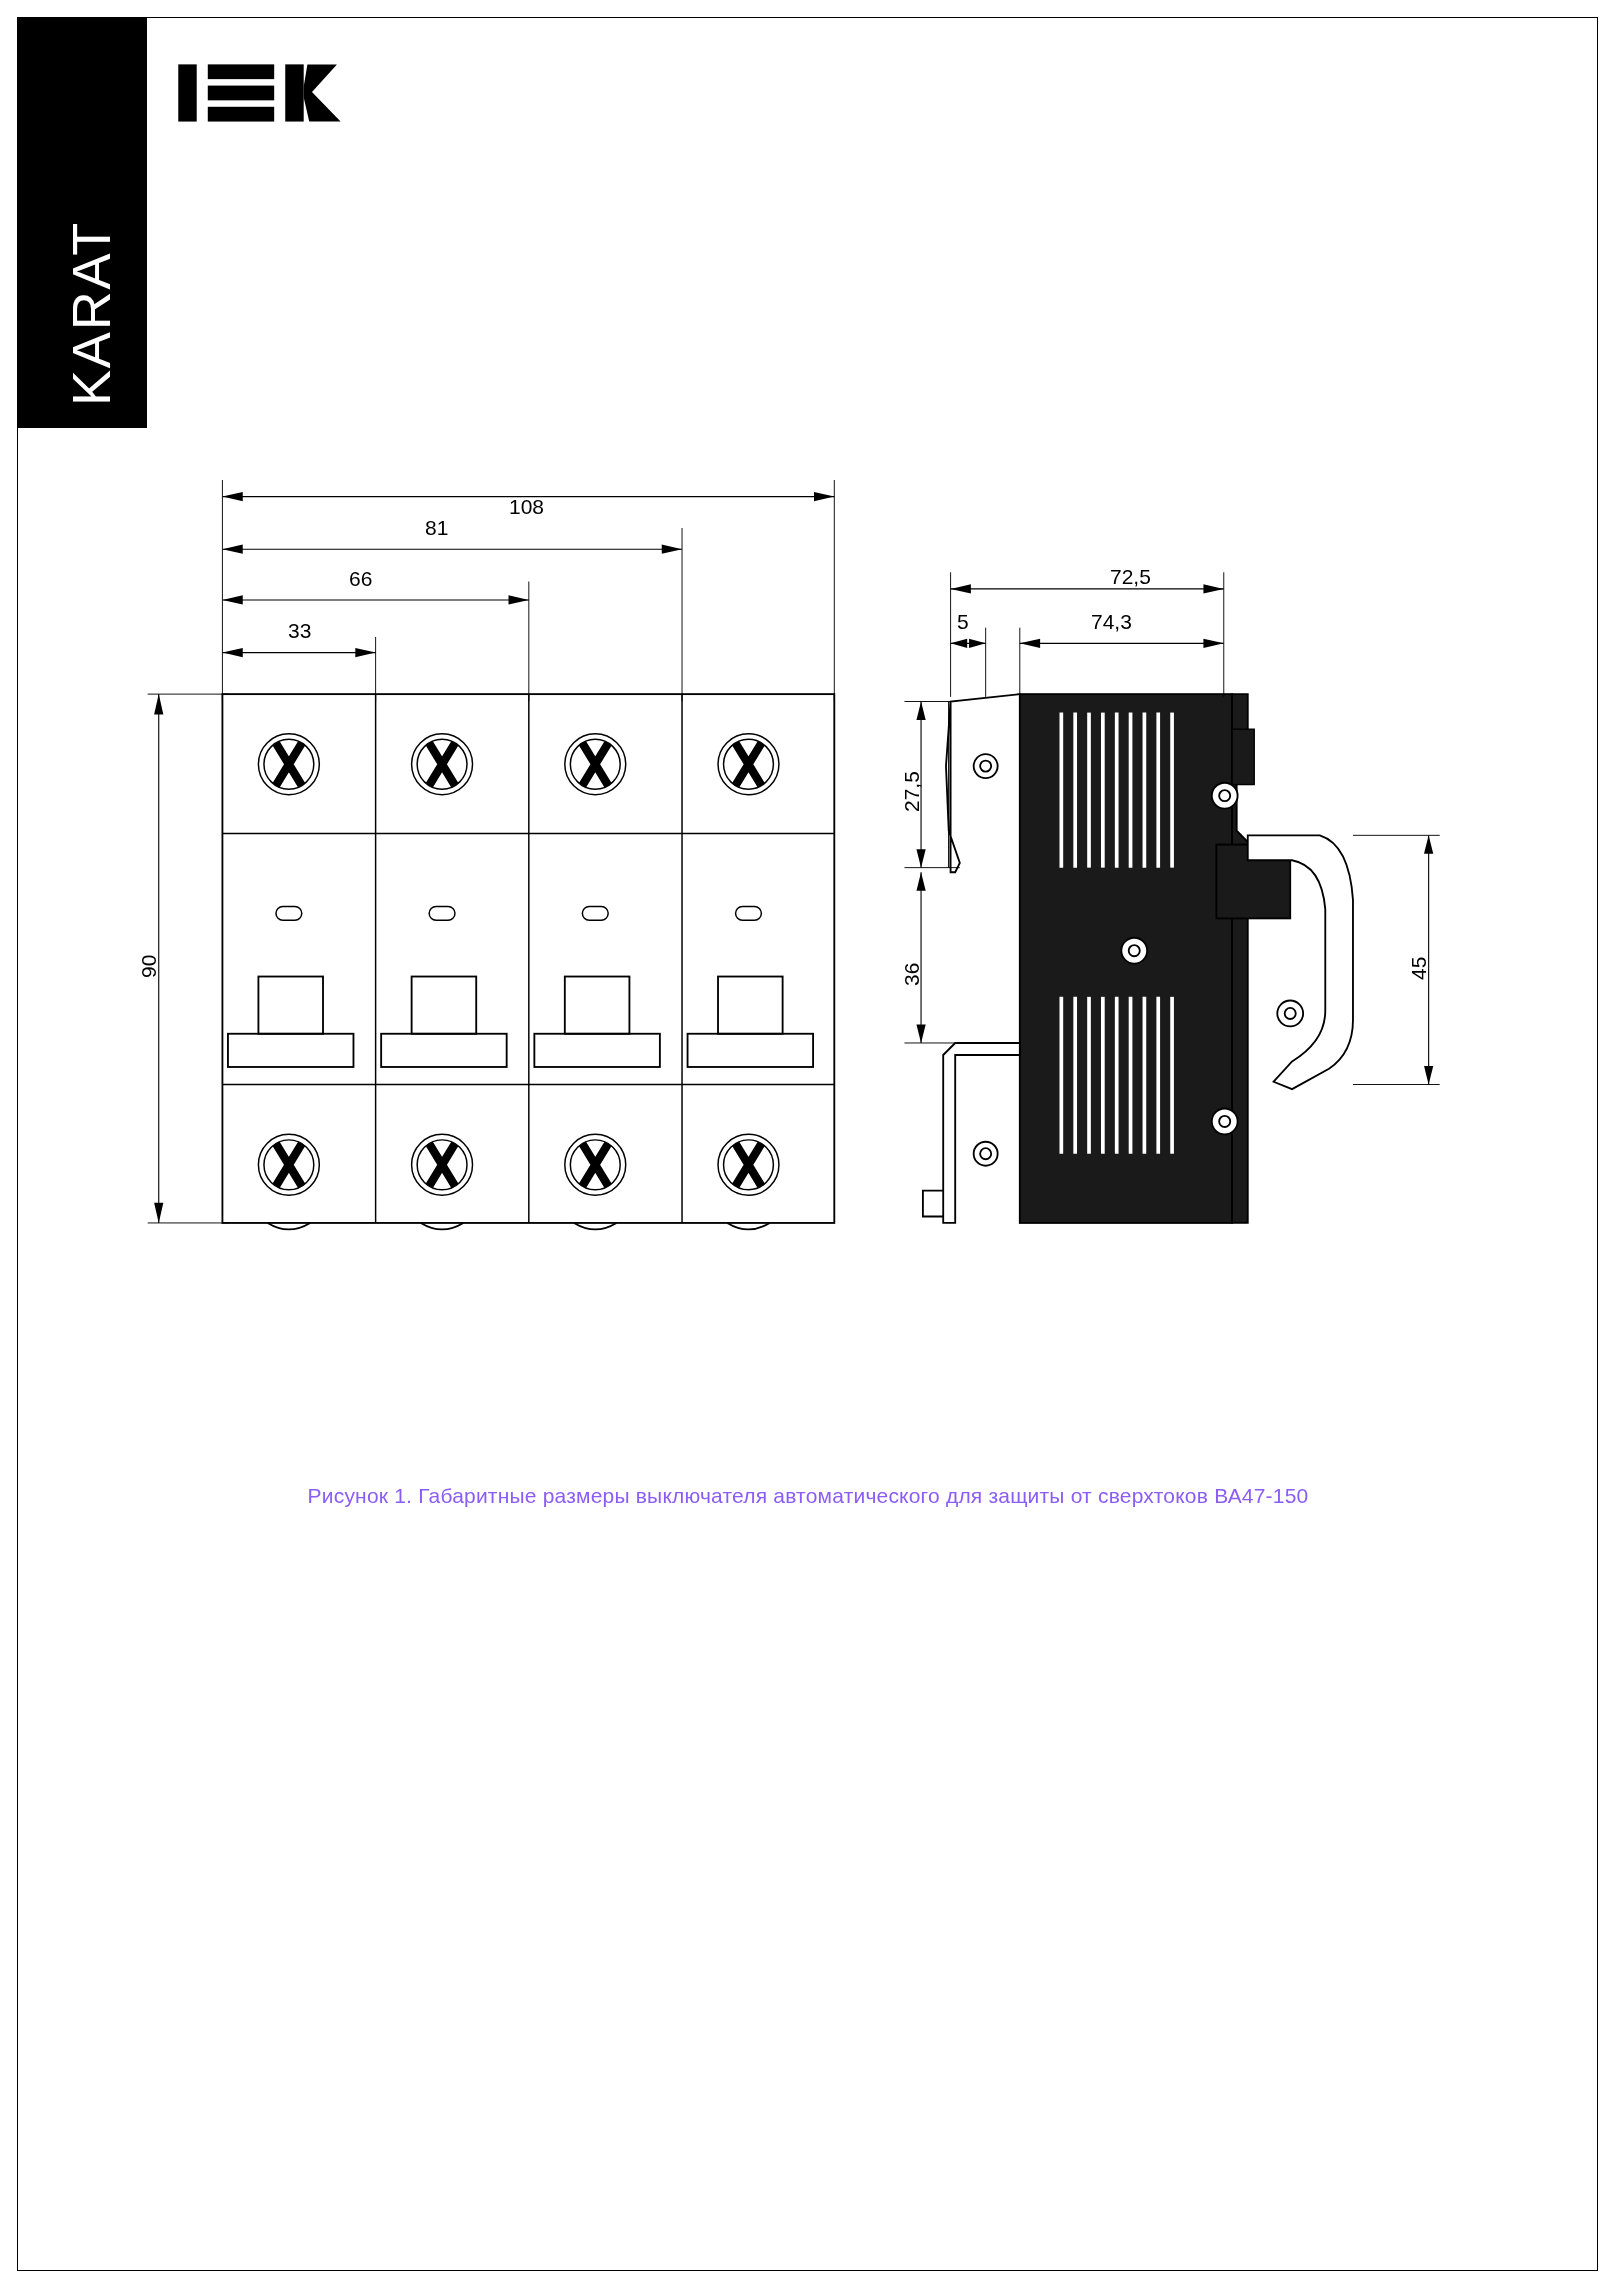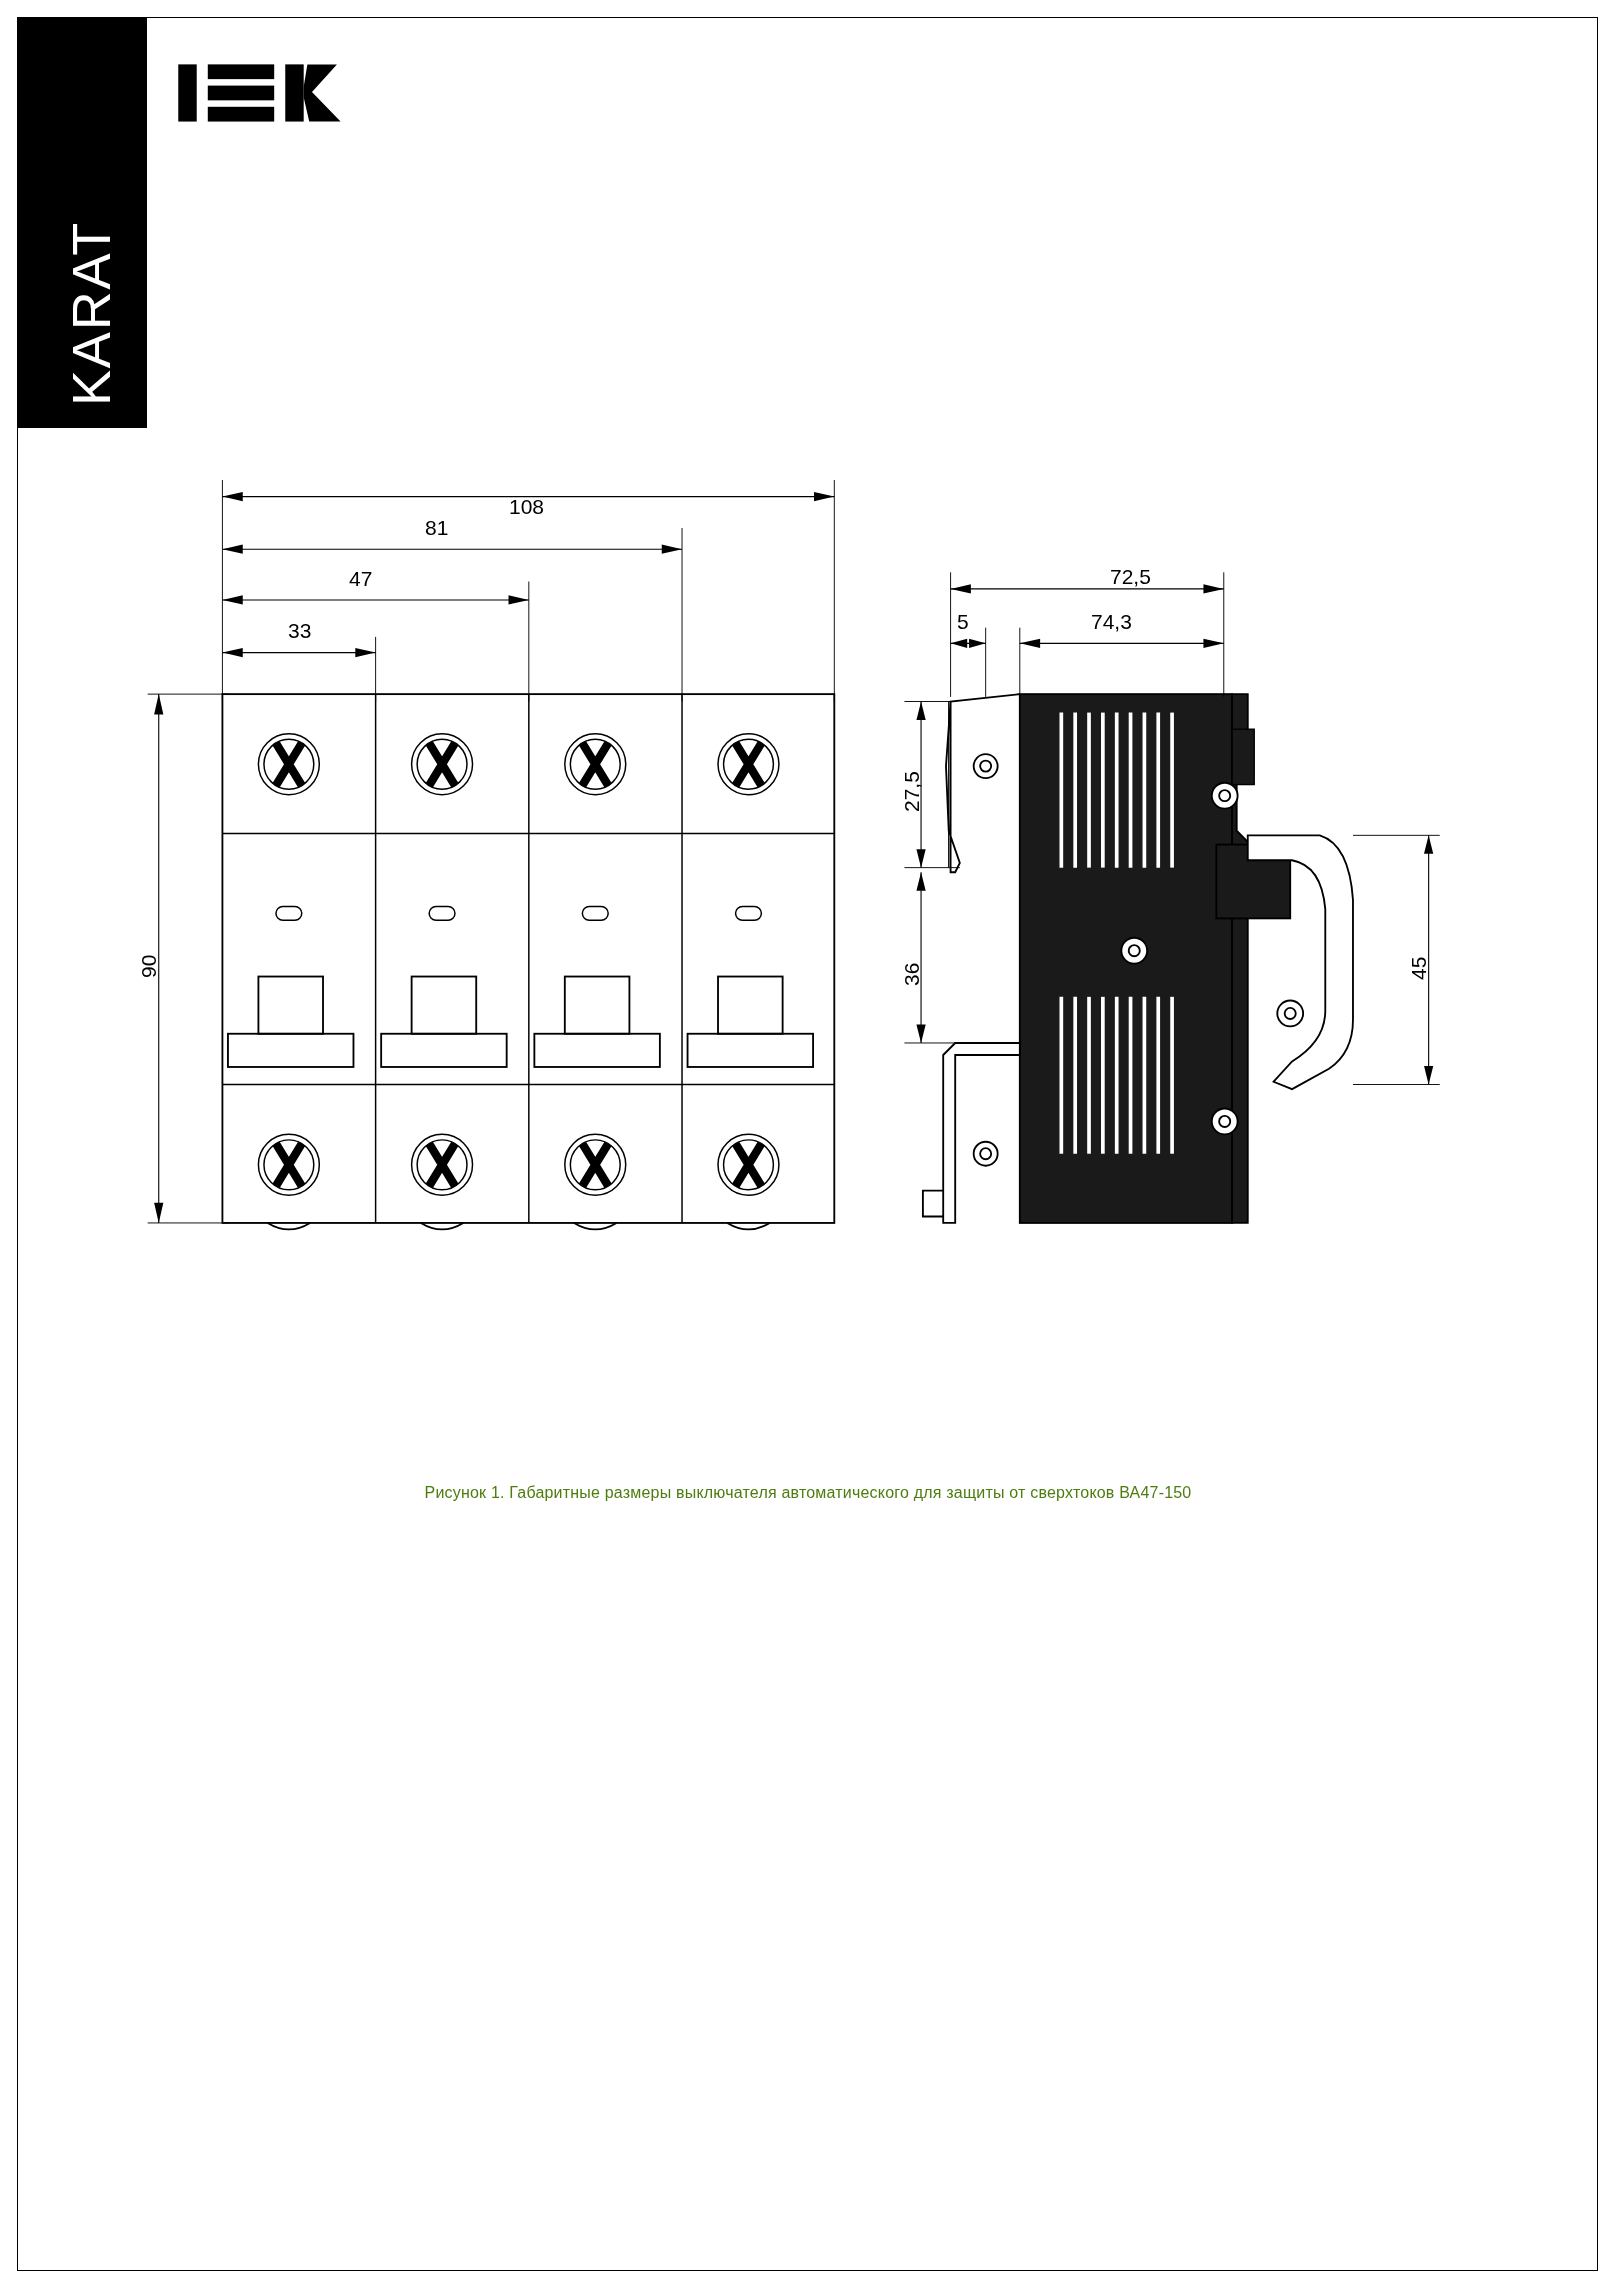--- a/index.html
+++ b/index.html
@@ -16,21 +16,21 @@
 
   
   .logo{position:absolute;left:178px;top:57px;width:185px;height:83px;}
   .logo svg{display:block;}
 
   
   .drawing{position:absolute;left:0;top:0;width:1616px;height:2289px;pointer-events:none;}
 
   
   .caption{position:absolute;left:0;top:1484px;width:1616px;text-align:center;
-    font-size:16px;color:#4d7c0f;font-family:"Liberation Sans",sans-serif;letter-spacing:0.2px;}
+    font-size:21px;color:#8b5cf6;font-family:"Liberation Sans",sans-serif;letter-spacing:0.2px;}
 
   
   .dim{position:absolute;font-size:21px;color:#000;font-family:"Liberation Sans",sans-serif;}
   .dim.rot{transform:rotate(-90deg);transform-origin:left top;}
 </style>
 </head>
 <body>
 
 <div class="page-border"></div>
 
@@ -242,21 +242,21 @@
     <path d="M1548,905 l-5,20 h10 z" fill="#000" stroke="none"></path>
     <path d="M1548,1175 l-5,-20 h10 z" fill="#000" stroke="none"></path>
   </g>
 
   </g>
 </svg>
 </div>
 
 <div class="dim" style="left:509px;top:463px;margin-top:32px;">108</div>
 <div class="dim" style="left:425px;top:516px;text-align:center;">81</div>
-<div class="dim" style="left:349px;top:567px;">47</div>
+<div class="dim" style="left:349px;top:567px;">66</div>
 <div class="dim" style="left:288px;top:619px;">33</div>
 <div class="dim rot" style="left:137px;top:978px;">90</div>
 
 <div class="dim" style="left:1110px;top:556px;margin-top:9px;">72,5</div>
 <div class="dim" style="left:957px;top:610px;">5</div>
 <div class="dim" style="left:1091px;top:610px;">74,3</div>
 <div class="dim rot" style="left:900px;top:812px;">27,5</div>
 <div class="dim rot" style="left:900px;top:986px;">36</div>
 <div class="dim rot" style="left:1407px;top:980px;">45</div>
 

